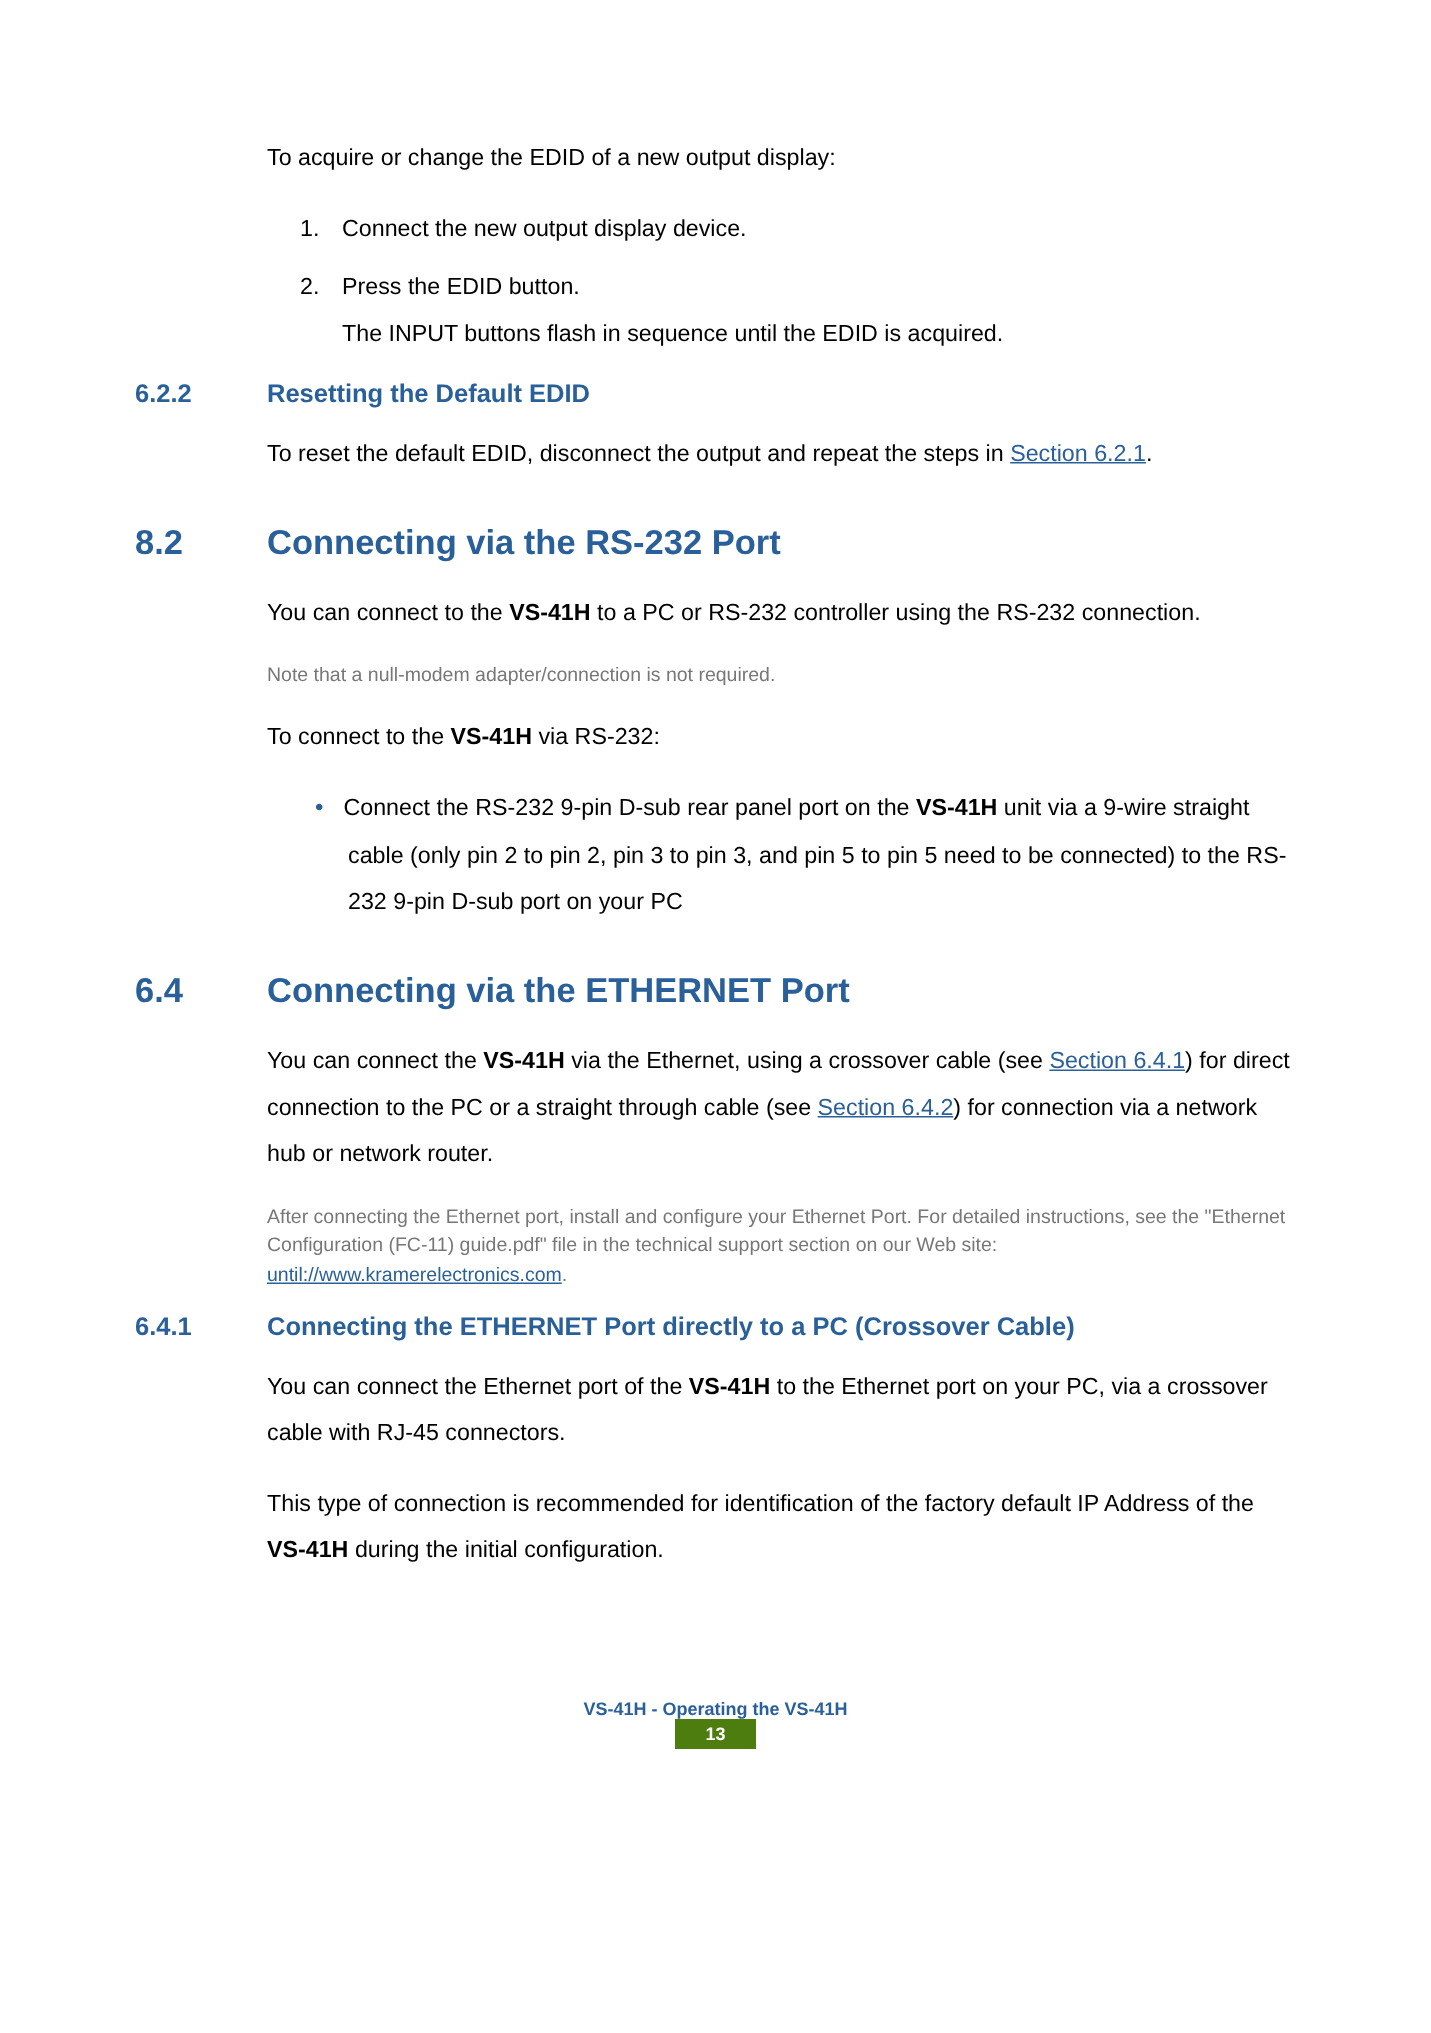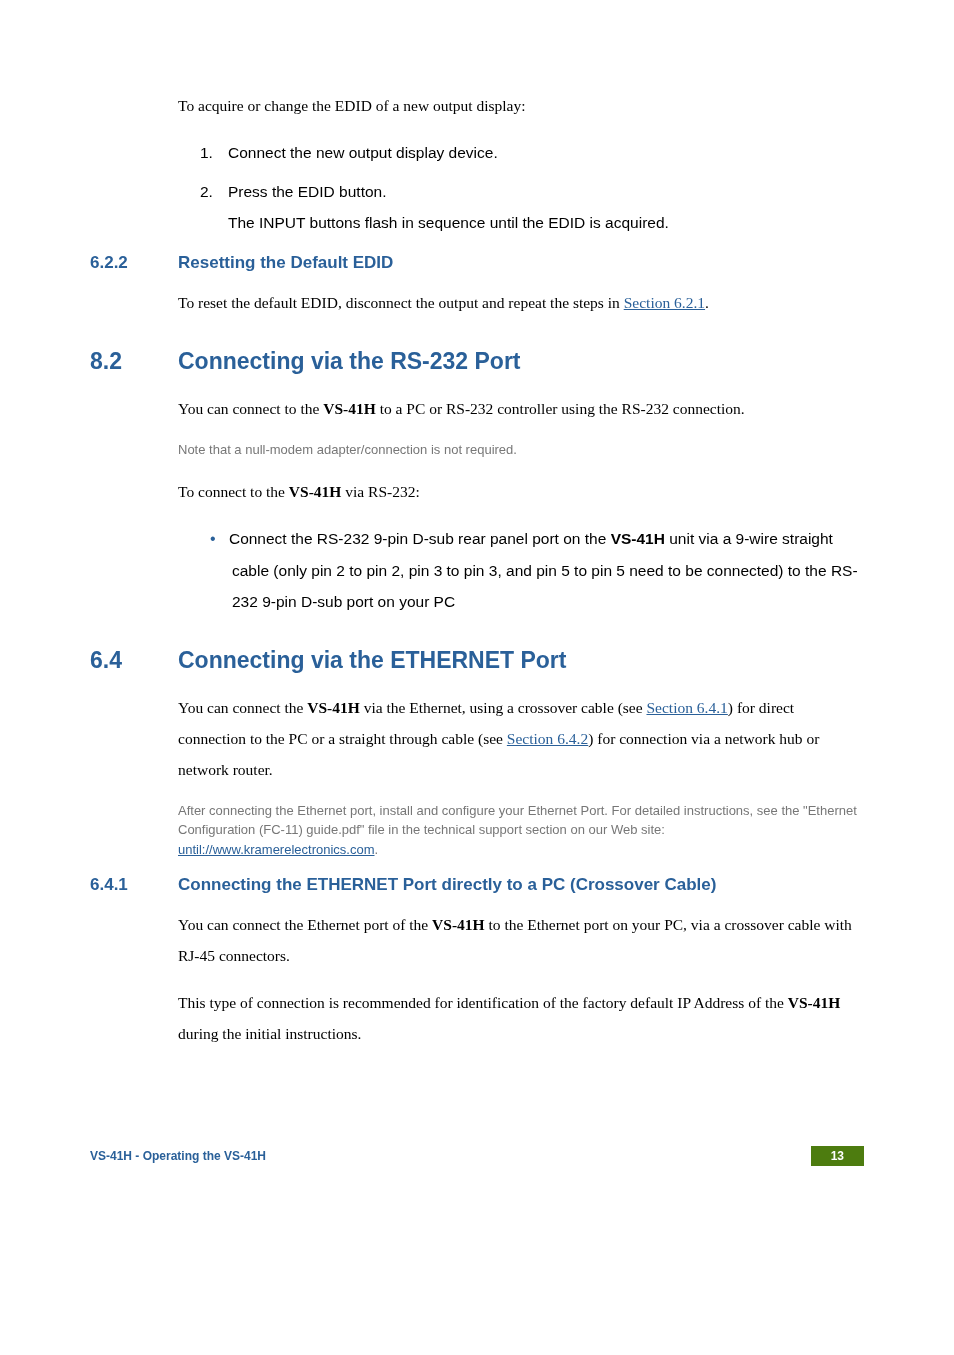--- a/index.html
+++ b/index.html
@@ -14,21 +14,20 @@
     padding: 90px 90px 40px 90px;
     min-height: 1200px;
     position: relative;
     box-sizing: border-box;
   }
   .body-text {
     font-size: 15.5px;
     line-height: 2.0;
     margin-left: 88px;
     margin-bottom: 16px;
-    font-family: Liberation Serif, serif;
   }
   .ol-indent {
     margin-left: 110px;
     font-size: 15.5px;
     line-height: 2.0;
   }
   .ol-indent .num {
     display: inline-block;
     width: 28px;
   }
@@ -100,20 +99,21 @@
     font-size: 16px;
   }
   .footer {
     position: absolute;
     bottom: 34px;
     left: 90px;
     right: 90px;
     display: flex;
     justify-content: space-between;
     align-items: center;
+    flex-direction: column;
   }
   .footer-left {
     color: #2a6099;
     font-size: 12px;
     font-weight: bold;
   }
   .footer-right {
     background: #4d7c0f;
     color: #fff;
     font-size: 12px;
@@ -182,21 +182,21 @@
   <div class="h3wrap">
     <div class="h3num">6.4.1</div>
     <div class="h3txt">Connecting the ETHERNET Port directly to a PC (Crossover Cable)</div>
   </div>
 
   <div class="body-text">
     <span>You can connect the Ethernet port of the </span><b>VS-41H</b><span> to the Ethernet port on your PC, via a crossover cable with RJ-45 connectors.</span>
   </div>
 
   <div class="body-text">
-    <span>This type of connection is recommended for identification of the factory default IP Address of the </span><b>VS-41H</b><span> during the initial instructions.</span>
+    <span>This type of connection is recommended for identification of the factory default IP Address of the </span><b>VS-41H</b><span> during the initial configuration.</span>
   </div>
 
   <div class="footer">
     <div class="footer-left">VS-41H - Operating the VS-41H</div>
     <div class="footer-right">13</div>
   </div>
 
 </div>
 
 </body></html>

